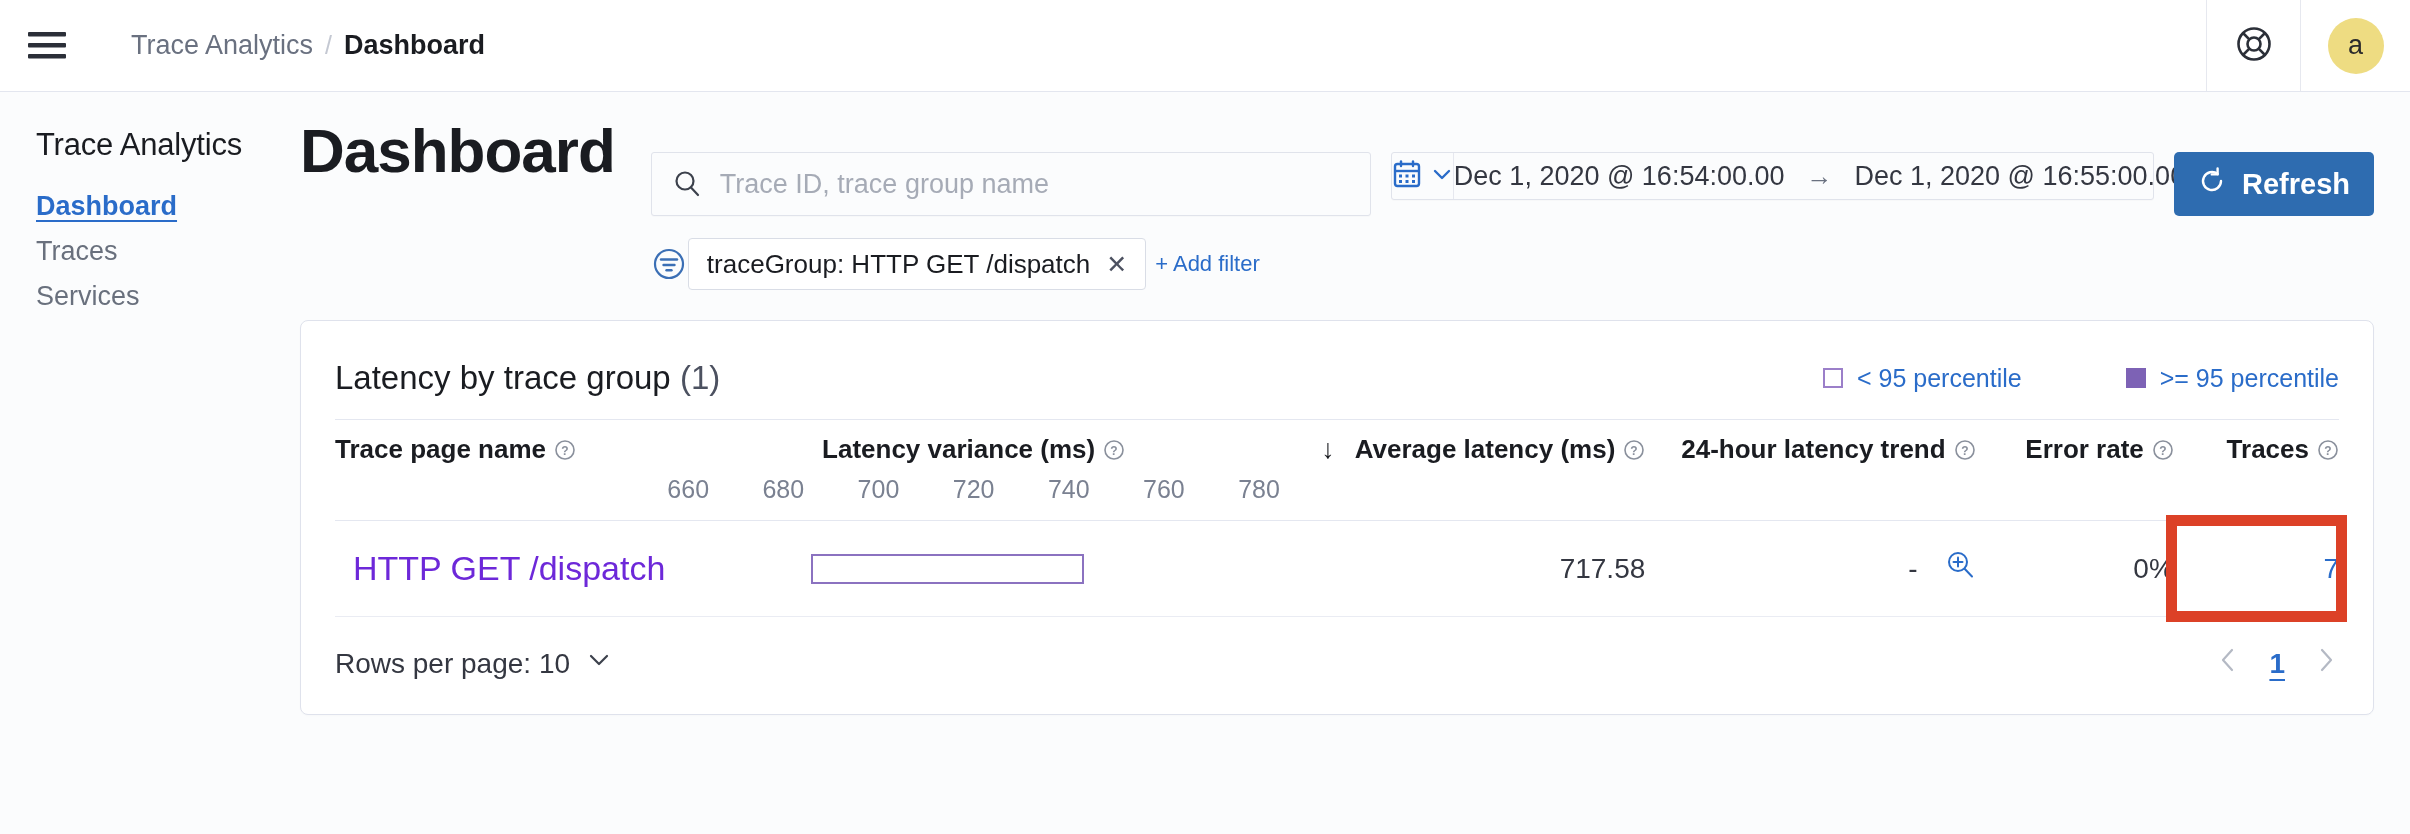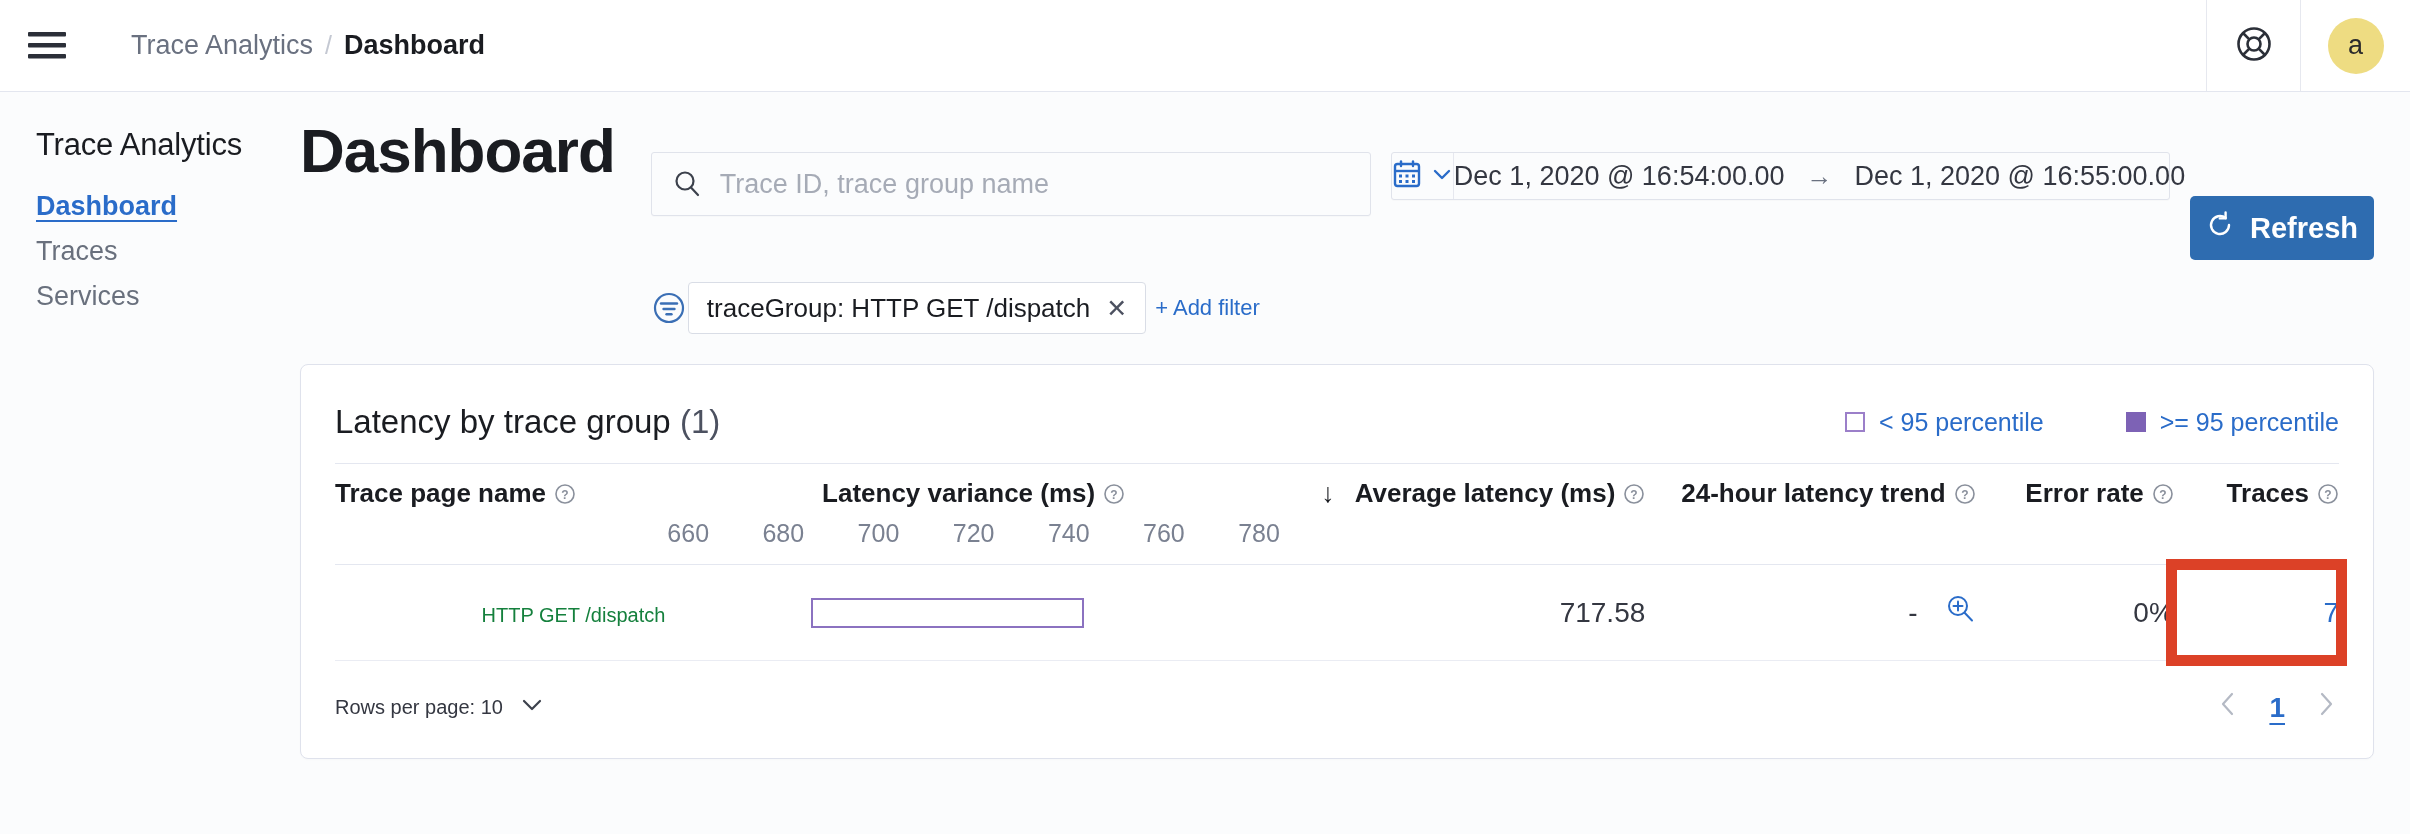--- a/index.html
+++ b/index.html
@@ -152,27 +152,26 @@
   }
   .date-arrow { color: #6a7180; font-size: 26px; }
 
   .refresh-btn {
     flex: 0 0 auto;
     height: 64px;
     background: #2e6cb0;
     color: #ffffff;
     border: none;
     border-radius: 5px;
-    padding: 0 16px;
+    padding: 0 24px;
     font-size: 29px;
     font-family: inherit;
     font-weight: bold;
     display: flex; align-items: center; gap: 16px;
     cursor: pointer;
-    margin-top: 44px;
   }
 
   
   .filter-row {
     display: flex; align-items: center; gap: 1px;
     margin-top: 22px;
   }
   .filter-icon-btn { display: flex; align-items: center; cursor: pointer; }
   .filter-pill {
     height: 52px;
@@ -198,21 +197,21 @@
     border-radius: 8px;
     padding: 30px 34px 0 34px;
     box-shadow: 0 1px 2px rgba(0,0,0,0.02);
   }
   .panel-head {
     display: flex; 
     padding: 8px 0 22px 0;
   }
   .panel-title { font-size: 33px; color: #1a1c21; }
   .panel-title .cnt { color: #4c5160; font-weight: normal; }
-  .legend { margin-left: auto; display: flex; align-items: center; gap: 82px; }
+  .legend { margin-left: auto; display: flex; align-items: center; gap: 104px; }
   .legend-item {
     display: flex; align-items: center; gap: 14px;
     font-size: 25px; color: #2a6cc9; cursor: pointer;
   }
   .swatch-open {
     width: 20px; height: 20px;
     border: 2px solid #9b7fc9; background: #ffffff;
   }
   .swatch-fill {
     width: 20px; height: 20px;
@@ -248,21 +247,21 @@
 
   table.grid td {
     padding: 28px 0;
     font-size: 28px;
     color: #343741;
     text-align: right;
     border-bottom: 1px solid #eaecf3;
     vertical-align: middle;
   }
   td.col-name { text-align: left; }
-  .tg-link { color: #15803d; font-size: 20px; cursor: pointer; margin-top: 32px; }
+  .tg-link { color: #6d28d9; font-size: 34px; cursor: pointer; margin-top: 32px; }
   .boxplot-cell { text-align: center; }
   .boxplot-track { position: relative; height: 30px; }
   .boxplot-box {
     position: absolute; top: 0;
     height: 30px;
     border: 2px solid #8b72c0;
     background: #ffffff;
   }
   .trend-cell { display: flex; align-items: center; justify-content: flex-end; gap: 26px; }
   .trend-dash { color: #343741; font-size: 28px; }
@@ -274,21 +273,21 @@
     pointer-events: none;
   }
 
   
   .panel-foot {
     display: flex; align-items: center;
     padding: 28px 0 32px 0;
   }
   .rows-per-page {
     display: flex; align-items: center; gap: 16px;
-    font-size: 20px; color: #343741; cursor: pointer;
+    font-size: 28px; color: #343741; cursor: pointer;
   }
   .pager { margin-left: auto; display: flex; align-items: center; gap: 28px; }
   .pg-arrow { color: #b4b9c4; font-size: 30px; cursor: pointer; }
   .pg-num {
     color: #2a6cc9; font-size: 28px; font-weight: bold;
     text-decoration: underline; text-underline-offset: 6px;
     cursor: pointer;
   }
 </style>
 </head>

